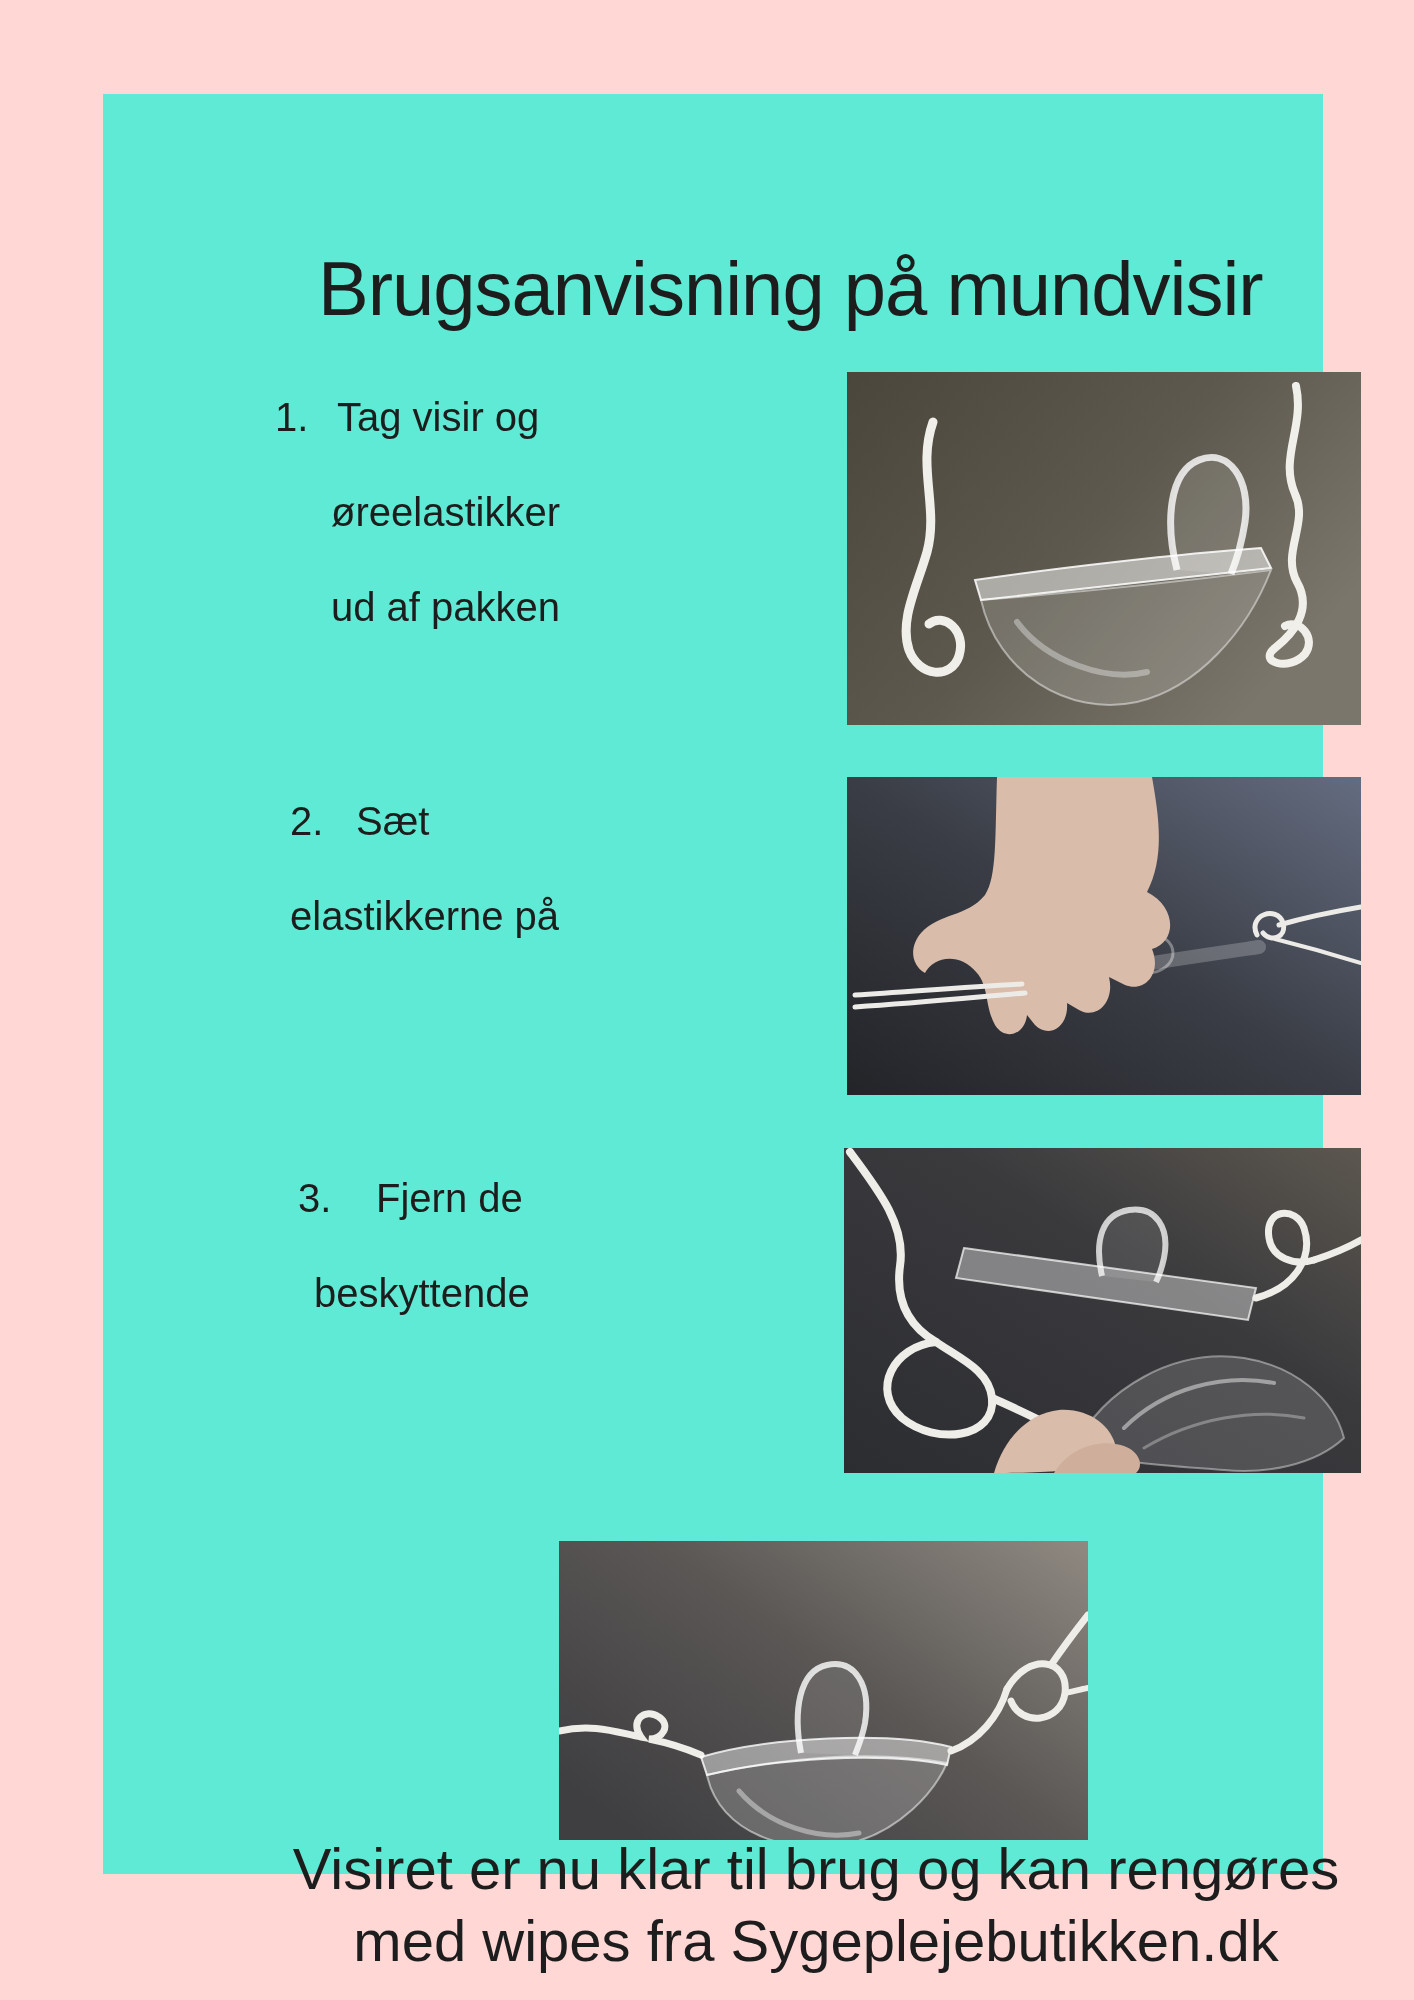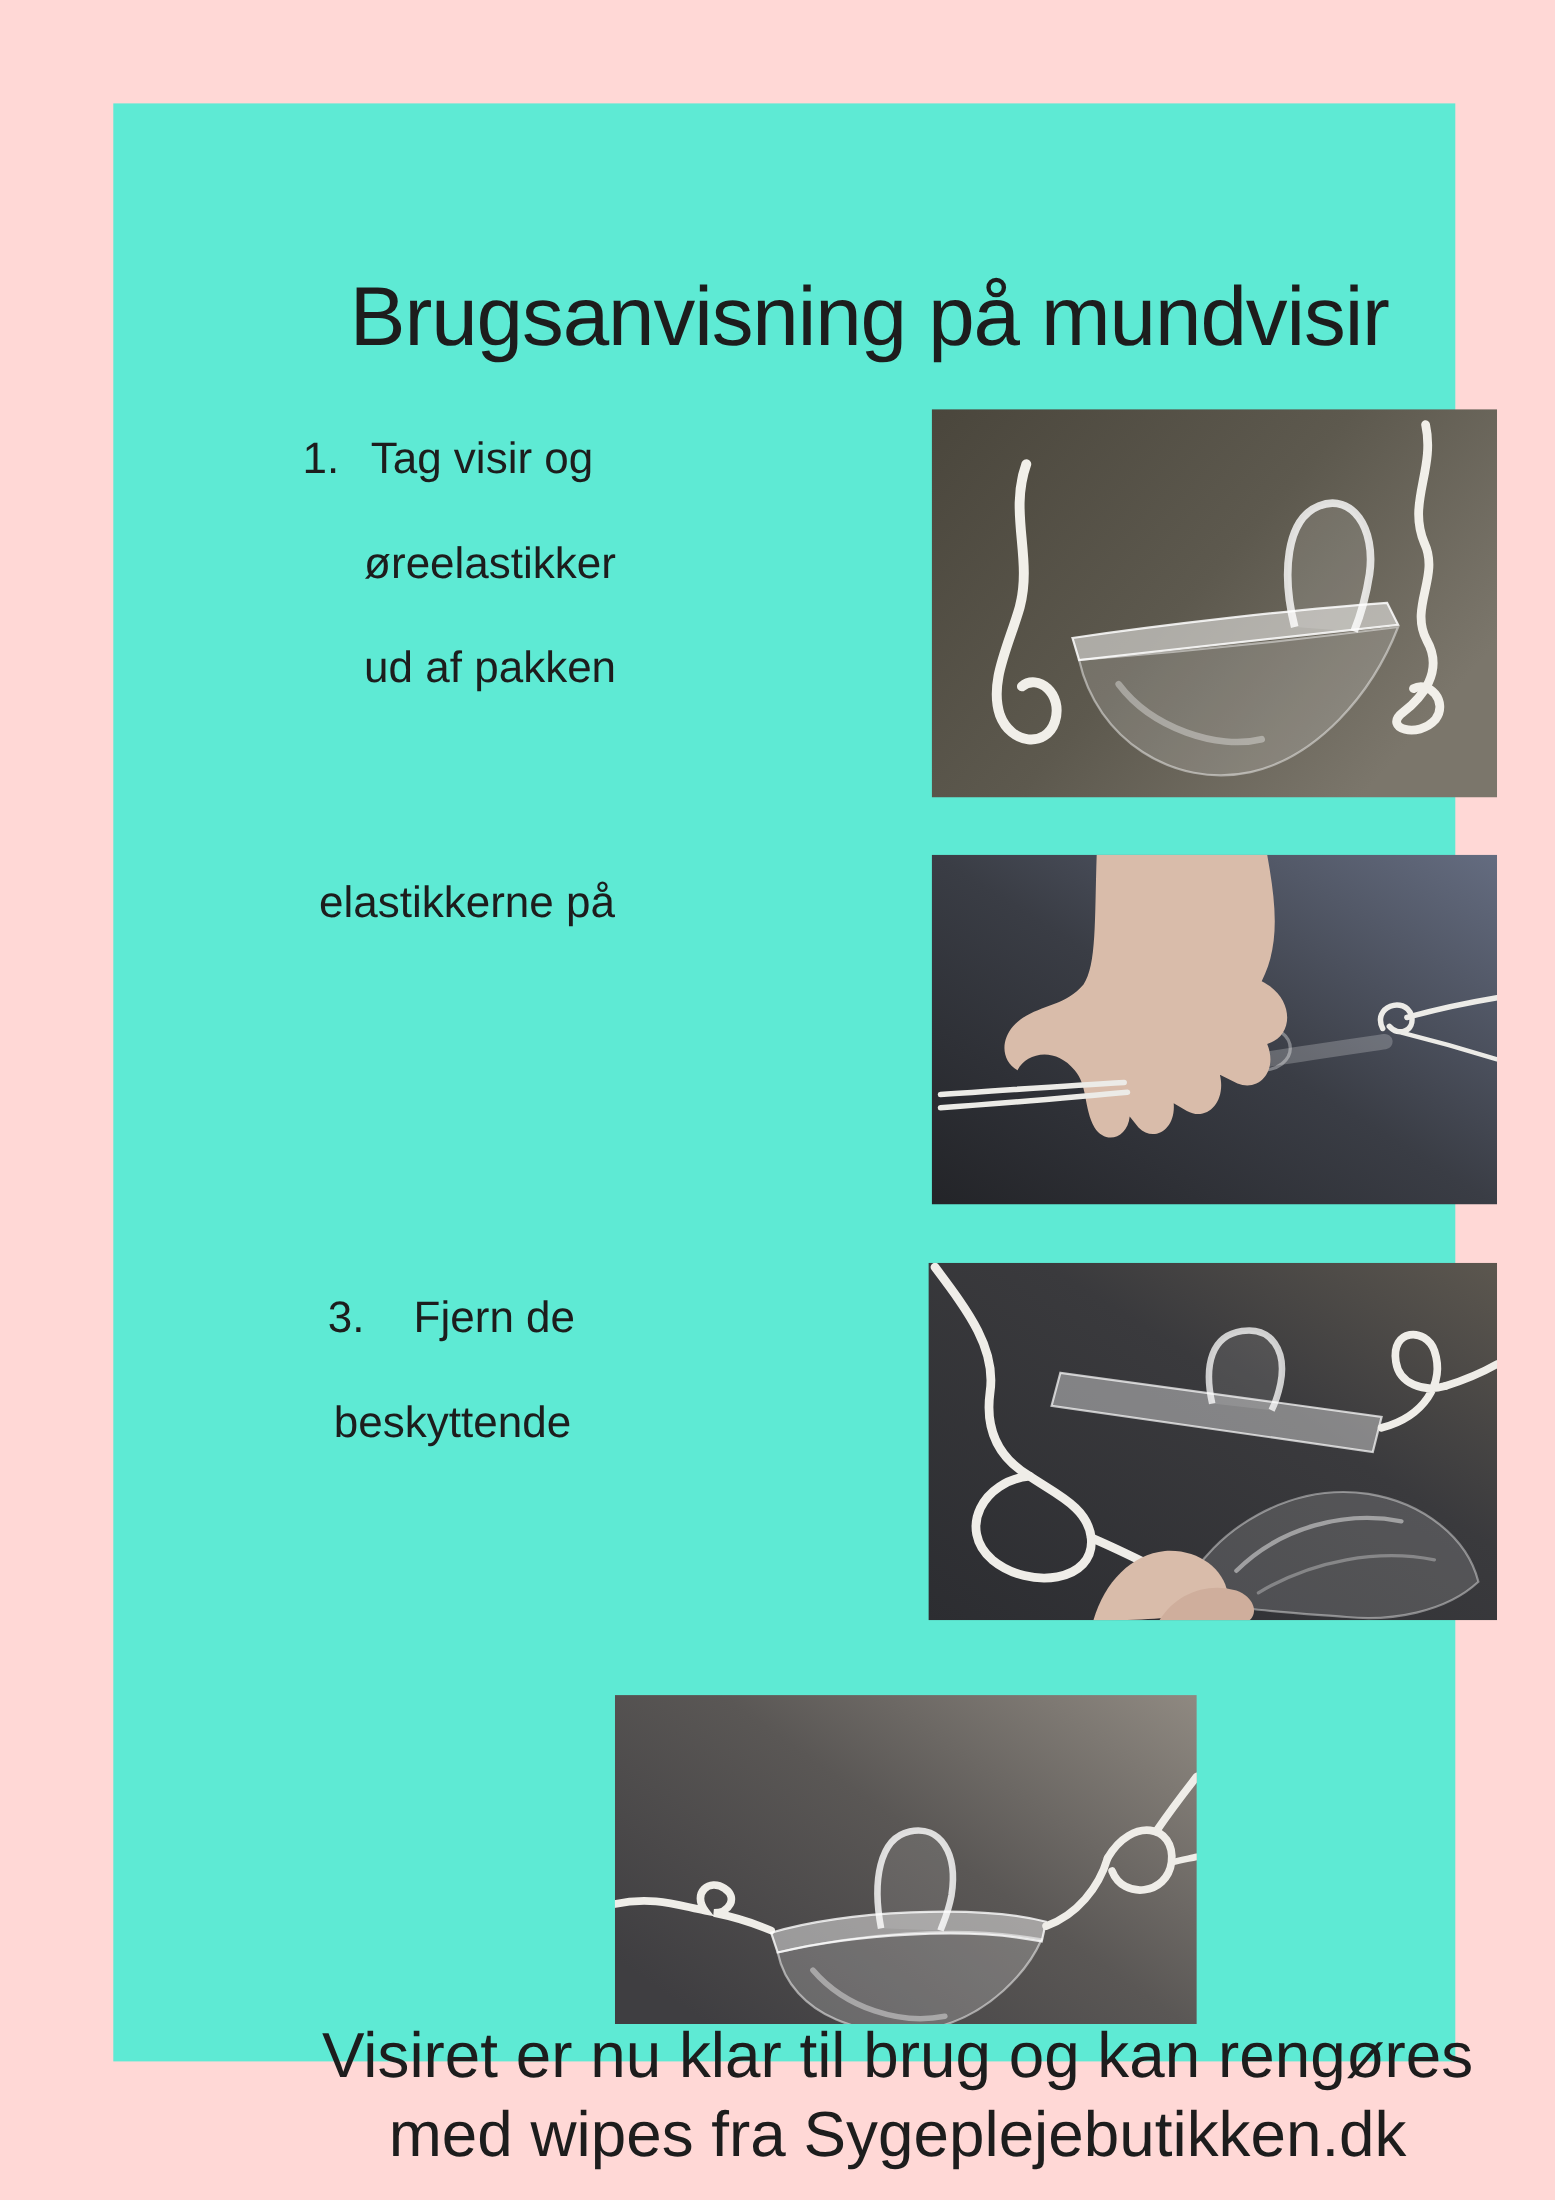--- a/index.html
+++ b/index.html
@@ -35,21 +35,21 @@
   }
   .step .num{display:inline-block;}
   .step1{left:172px;top:276px;}
   .step1 .num{width:62px;}
   .step1 .wrap{margin-left:56px;}
   .step2{left:187px;top:680px;}
   .step2 .num{width:66px;}
   .step2 .wrap{margin-left:0;}
   .step3{left:195px;top:1057px;}
   .step3 .num{width:78px;}
-  .step3 .wrap{margin-left:2px;text-align:center;}
+  .step3 .wrap{margin-left:16px;}
   .footer{
     position:absolute;
     left:103px;top:1739px;width:1220px;
     text-align:center;
     font-size:58px;line-height:72px;
     color:#1d1d1d;
     white-space:nowrap;
   }
   .photo{position:absolute;}
   .photo svg{display:block;width:100%;height:100%;}
@@ -66,20 +66,21 @@
 
     <div class="title">Brugsanvisning på mundvisir</div>
 
     <div class="step step1">
       <div class="sline"><span class="num">1.</span><span>Tag visir og</span></div>
       <div class="sline wrap">øreelastikker</div>
       <div class="sline wrap">ud af pakken</div>
     </div>
 
     <div class="step step2">
+      <div class="sline"><span class="num">2.</span><span>Sæt</span></div>
       <div class="sline wrap">elastikkerne på</div>
     </div>
 
     <div class="step step3">
       <div class="sline"><span class="num">3.</span><span>Fjern de</span></div>
       <div class="sline wrap">beskyttende</div>
     </div>
 
     <div class="photo p1">
       <svg viewBox="0 0 514 353">

